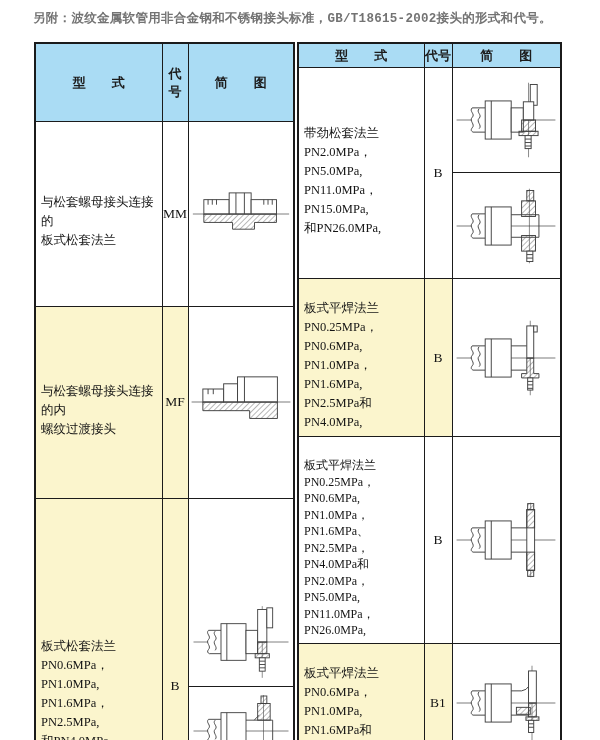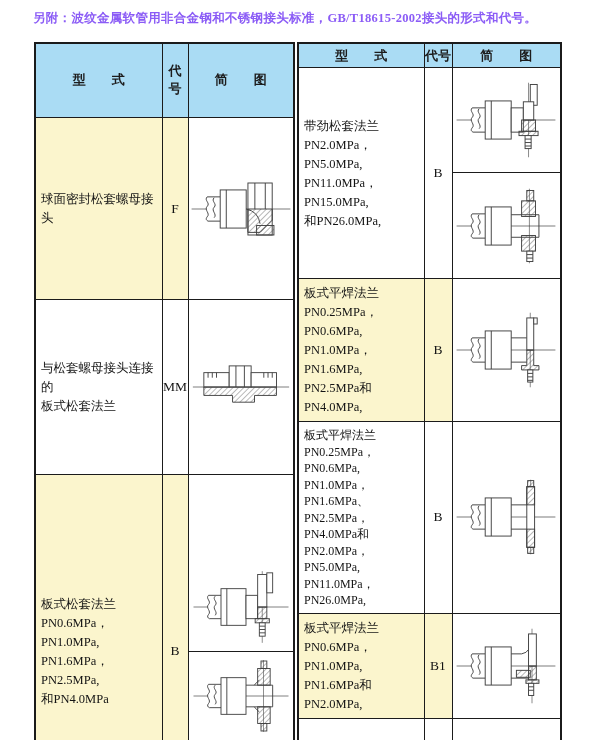--- a/index.html
+++ b/index.html
@@ -2,32 +2,32 @@
 <html><head>
 <meta charset="utf-8">
 <style>
   html,body{margin:0;padding:0;}
   body{
     width:600px;height:740px;position:relative;background:#ffffff;
     font-family:"Liberation Serif",serif;color:#111;overflow:hidden;
   }
   .title{
     position:absolute;left:33px;top:10px;width:540px;
-    font-family:Liberation Serif, serif;font-weight:bold;
-    font-size:12.5px;letter-spacing:.3px;color:#8b5cf6;
+    font-family:Liberation Mono, monospace;font-weight:bold;
+    font-size:12.5px;letter-spacing:.3px;color:#737373;
   }
   .tables{position:absolute;left:34px;top:42px;display:flex;gap:2px;}
   table{border-collapse:collapse;table-layout:fixed;border:2px solid #1b1b1b;background:#fff;}
   td,th{border:1px solid #1b1b1b;padding:0;overflow:hidden;}
   th{
     background:#aadcf4;height:23px;font-family:"Liberation Sans",sans-serif;
     font-weight:bold;font-size:13px;color:#1c1c1c;
   }
   td.type{
-    font-size:12.5px;line-height:19px;padding:5px 2px 4px 5px;
+    font-size:12.5px;line-height:19px;padding:20px 2px 4px 5px;
     vertical-align:middle;white-space:pre-line;color:#141414;
   }
   td.type.tight{font-size:12px;line-height:16.5px;}
   td.code{text-align:center;vertical-align:middle;font-size:13.5px;color:#141414;}
   tr.hl td.type, tr.hl td.code{background:#fbf5cd;}
   td.diag{background:#fff;vertical-align:middle;text-align:center;padding:0;}
   .split{display:flex;flex-direction:column;width:100%;}
   .sub{display:flex;align-items:center;justify-content:center;}
   .sub + .sub{border-top:1px solid #1b1b1b;}
   svg.dg{display:block;margin:0 auto;}
@@ -61,38 +61,20 @@
         <col style="width:106px">
       </colgroup>
     <tbody>
         <tr>
       <th>型　　式</th>
       <th>代号</th>
       <th>简　　图</th>
     </tr>
 
 
-    <tr class="hl" style="height:92px">
-      <td class="type">球面密封松套螺母接头</td>
-      <td class="code">F</td>
-      <td class="diag">
-        <svg class="dg" width="104" height="80" viewBox="0 0 120 90">
-          <use href="#cl"></use>
-              <use href="#hose"></use>
-          <g fill="none" stroke="#404040" stroke-width="1.1">
-            <rect x="68" y="15" width="28" height="60" fill="#fff"></rect>
-            <line x1="76" y1="15" x2="76" y2="45"></line>
-                <line x1="88" y1="15" x2="88" y2="45"></line>
-            <path d="M66,45 Q80,48 82,62"></path>
-            <path d="M68,45 H96 V58 L82,72 H68 Z" fill="url(#h)"></path>
-            <rect x="78" y="64" width="20" height="11" fill="url(#h)"></rect>
-          </g>
-        </svg>
-      </td>
-    </tr>
 
     <tr style="height:88px">
       <td class="type">与松套螺母接头连接的
 板式松套法兰</td>
       <td class="code">MM</td>
       <td class="diag">
         <svg class="dg" width="104" height="76" viewBox="0 0 120 90">
           <use href="#cl"></use>
           <g fill="none" stroke="#404040" stroke-width="1.1">
             <rect x="16" y="28" width="30" height="17" fill="#fff"></rect>
@@ -105,20 +87,39 @@
             <rect x="72" y="28" width="30" height="17" fill="#fff"></rect>
             <line x1="87" y1="28" x2="87" y2="34"></line>
                 <line x1="92" y1="28" x2="92" y2="34"></line>
                 <line x1="97" y1="28" x2="97" y2="34"></line>
             <path d="M16,45 H102 V55 H76 V63 H50 V55 H16 Z" fill="url(#h)"></path>
           </g>
         </svg>
       </td>
     </tr>
 
+    <tr class="hl" style="height:92px">
+      <td class="type">与松套螺母接头连接的内
+螺纹过渡接头</td>
+      <td class="code">MF</td>
+      <td class="diag">
+        <svg class="dg" width="104" height="80" viewBox="0 0 120 90">
+          <use href="#cl"></use>
+          <g fill="none" stroke="#404040" stroke-width="1.1">
+            <rect x="16" y="30" width="24" height="15" fill="#fff"></rect>
+            <line x1="22" y1="30" x2="22" y2="36"></line>
+                <line x1="28" y1="30" x2="28" y2="36"></line>
+            <rect x="40" y="24" width="16" height="21" fill="#fff"></rect>
+            <rect x="56" y="16" width="46" height="29" fill="#fff"></rect>
+            <line x1="64" y1="16" x2="64" y2="45"></line>
+            <path d="M16,45 H102 V64 H70 V55 H16 Z" fill="url(#h)"></path>
+          </g>
+        </svg>
+      </td>
+    </tr>
 
 
     <tr class="hl" style="height:179px">
       <td class="type">板式松套法兰
 PN0.6MPa，PN1.0MPa,
 PN1.6MPa，PN2.5MPa,
 和PN4.0MPa</td>
       <td class="code">B</td>
       <td class="diag">
         <div class="split">

